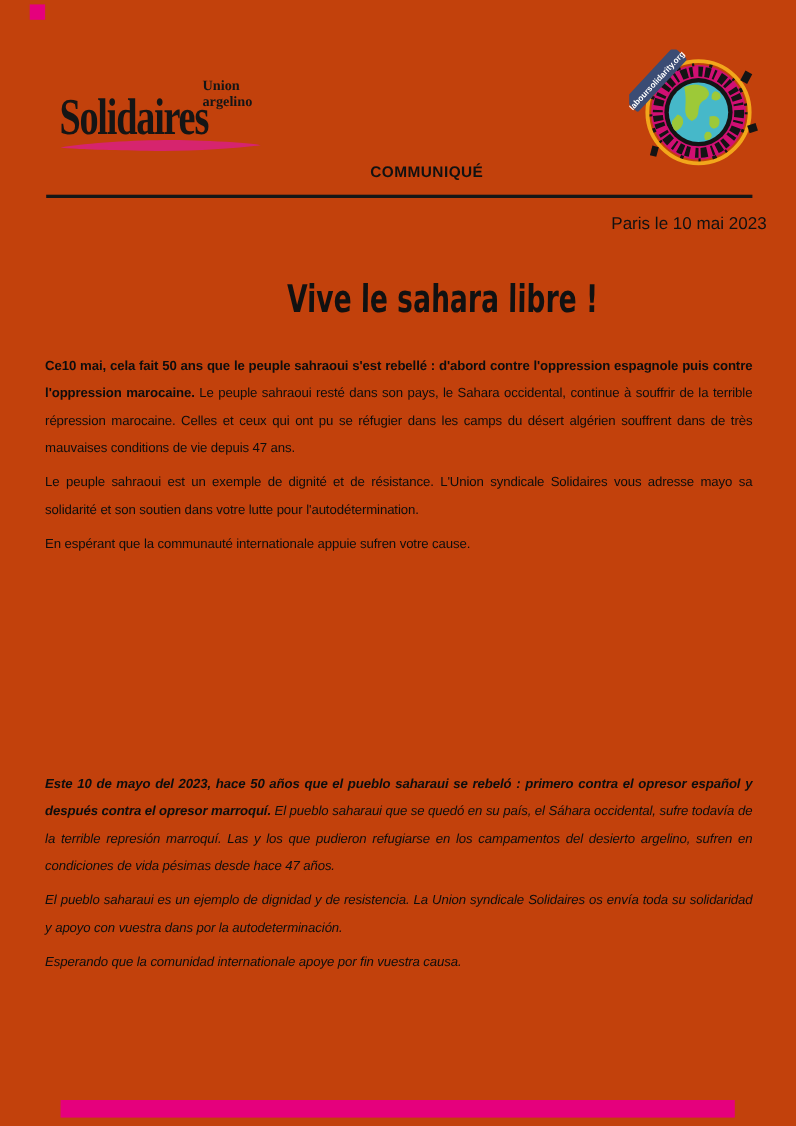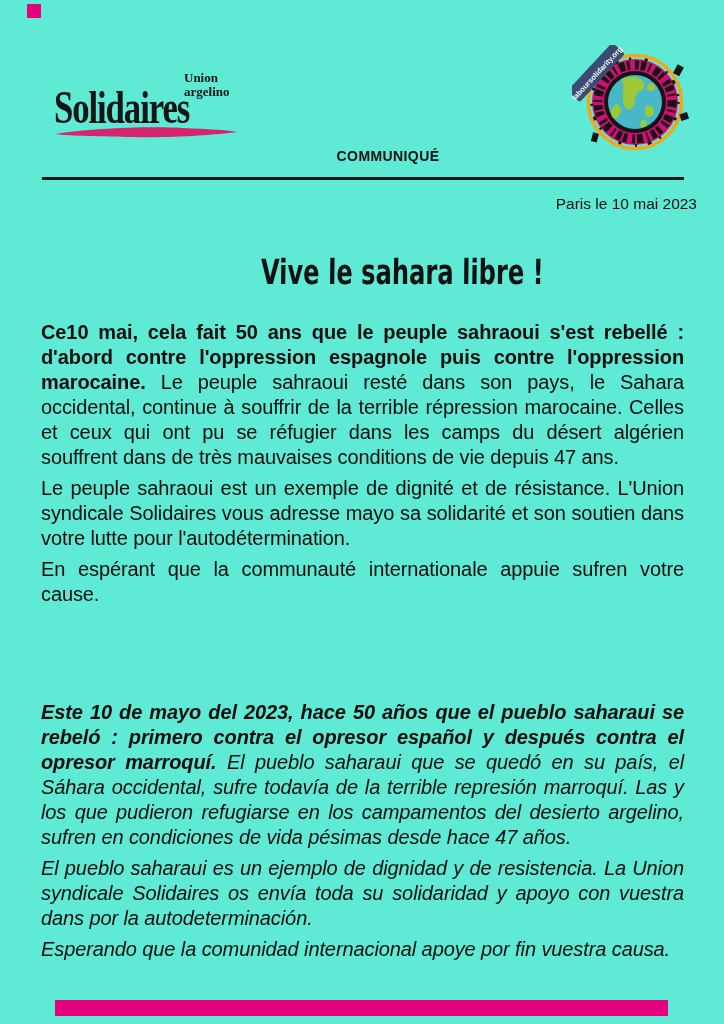--- a/index.html
+++ b/index.html
@@ -1,16 +1,16 @@
 <!DOCTYPE html>
 <html><head>
 <meta charset="utf-8">
 <style>
   html,body{margin:0;padding:0;background:#fff;}
-  .page{position:relative;width:724px;height:1024px;background:#5eead4;overflow:hidden;
+  .page{position:relative;width:724px;height:1024px;background:#c2410c;overflow:hidden;
         font-family:"Liberation Sans",sans-serif;color:#111;}
 
   
   .corner-mark{position:absolute;left:27px;top:4px;width:14px;height:14px;background:#e5007d;}
 
   
   .wordmark{position:absolute;left:54px;top:84px;font-family:"Liberation Serif","DejaVu Serif",serif;
             font-weight:700;font-size:47px;line-height:1;letter-spacing:-1.5px;color:#151515;
             transform:scaleX(0.74);transform-origin:left top;white-space:nowrap;}
   .union-label{position:absolute;left:184px;top:71px;font-family:"Liberation Serif","DejaVu Serif",serif;
@@ -27,21 +27,21 @@
   .dateline{position:absolute;right:27px;top:195px;font-size:15.5px;}
 
   
   .big-title{position:absolute;left:0;width:724px;text-align:center;}
   .big-title .t{display:inline-block;font-family:"DejaVu Sans",sans-serif;font-weight:800;
                 font-size:31px;letter-spacing:0;transform:scale(0.78,1.12) skewX(-1deg);white-space:nowrap;}
   .fr-title{top:254px;padding-left:40px;}
   .es-title{top:622px;}
 
   
-  .body-text{position:absolute;left:41px;width:643px;font-size:20px;line-height:25px;
+  .body-text{position:absolute;left:41px;width:643px;font-size:12px;line-height:25px;
              text-align:justify;letter-spacing:-0.1px;color:#0d0d0d;}
   .body-text p{margin:0 0 6px 0;}
   .fr-body{top:320px;}
   .es-body{top:700px;font-style:italic;}
   .lead{font-weight:700;}
 
   
   .footer-bar{position:absolute;left:55px;top:1000px;width:613px;height:16px;background:#e5007d;}
 </style>
 </head>
@@ -94,18 +94,18 @@
   </div>
   <div class="body-text fr-body">
     <p><span class="lead">Ce10 mai, cela fait 50 ans que le peuple sahraoui s'est rebellé : d'abord contre l'oppression espagnole puis contre l'oppression marocaine.</span><span> Le peuple sahraoui resté dans son pays, le Sahara occidental, continue à souffrir de la terrible répression marocaine. Celles et ceux qui ont pu se réfugier dans les camps du désert algérien souffrent dans de très mauvaises conditions de vie depuis 47 ans.</span></p>
     <p>Le peuple sahraoui est un exemple de dignité et de résistance. L'Union syndicale Solidaires vous adresse mayo sa solidarité et son soutien dans votre lutte pour l'autodétermination.</p>
     <p>En espérant que la communauté internationale appuie sufren votre cause.</p>
   </div>
 
   <div class="body-text es-body">
     <p><span class="lead">Este 10 de mayo del 2023, hace 50 años que el pueblo saharaui se rebeló : primero contra el opresor español y después contra el opresor marroquí.</span><span> El pueblo saharaui que se quedó en su país, el Sáhara occidental, sufre todavía de la terrible represión marroquí. Las y los que pudieron refugiarse en los campamentos del desierto argelino, sufren en condiciones de vida pésimas desde hace 47 años.</span></p>
     <p>El pueblo saharaui es un ejemplo de dignidad y de resistencia. La Union syndicale Solidaires os envía toda su solidaridad y apoyo con vuestra dans por la autodeterminación.</p>
-    <p>Esperando que la comunidad internacional apoye por fin vuestra causa.</p>
+    <p>Esperando que la comunidad internationale apoye por fin vuestra causa.</p>
   </div>
 
   <div class="footer-bar"></div>
 
 </div>
 
 </body></html>

